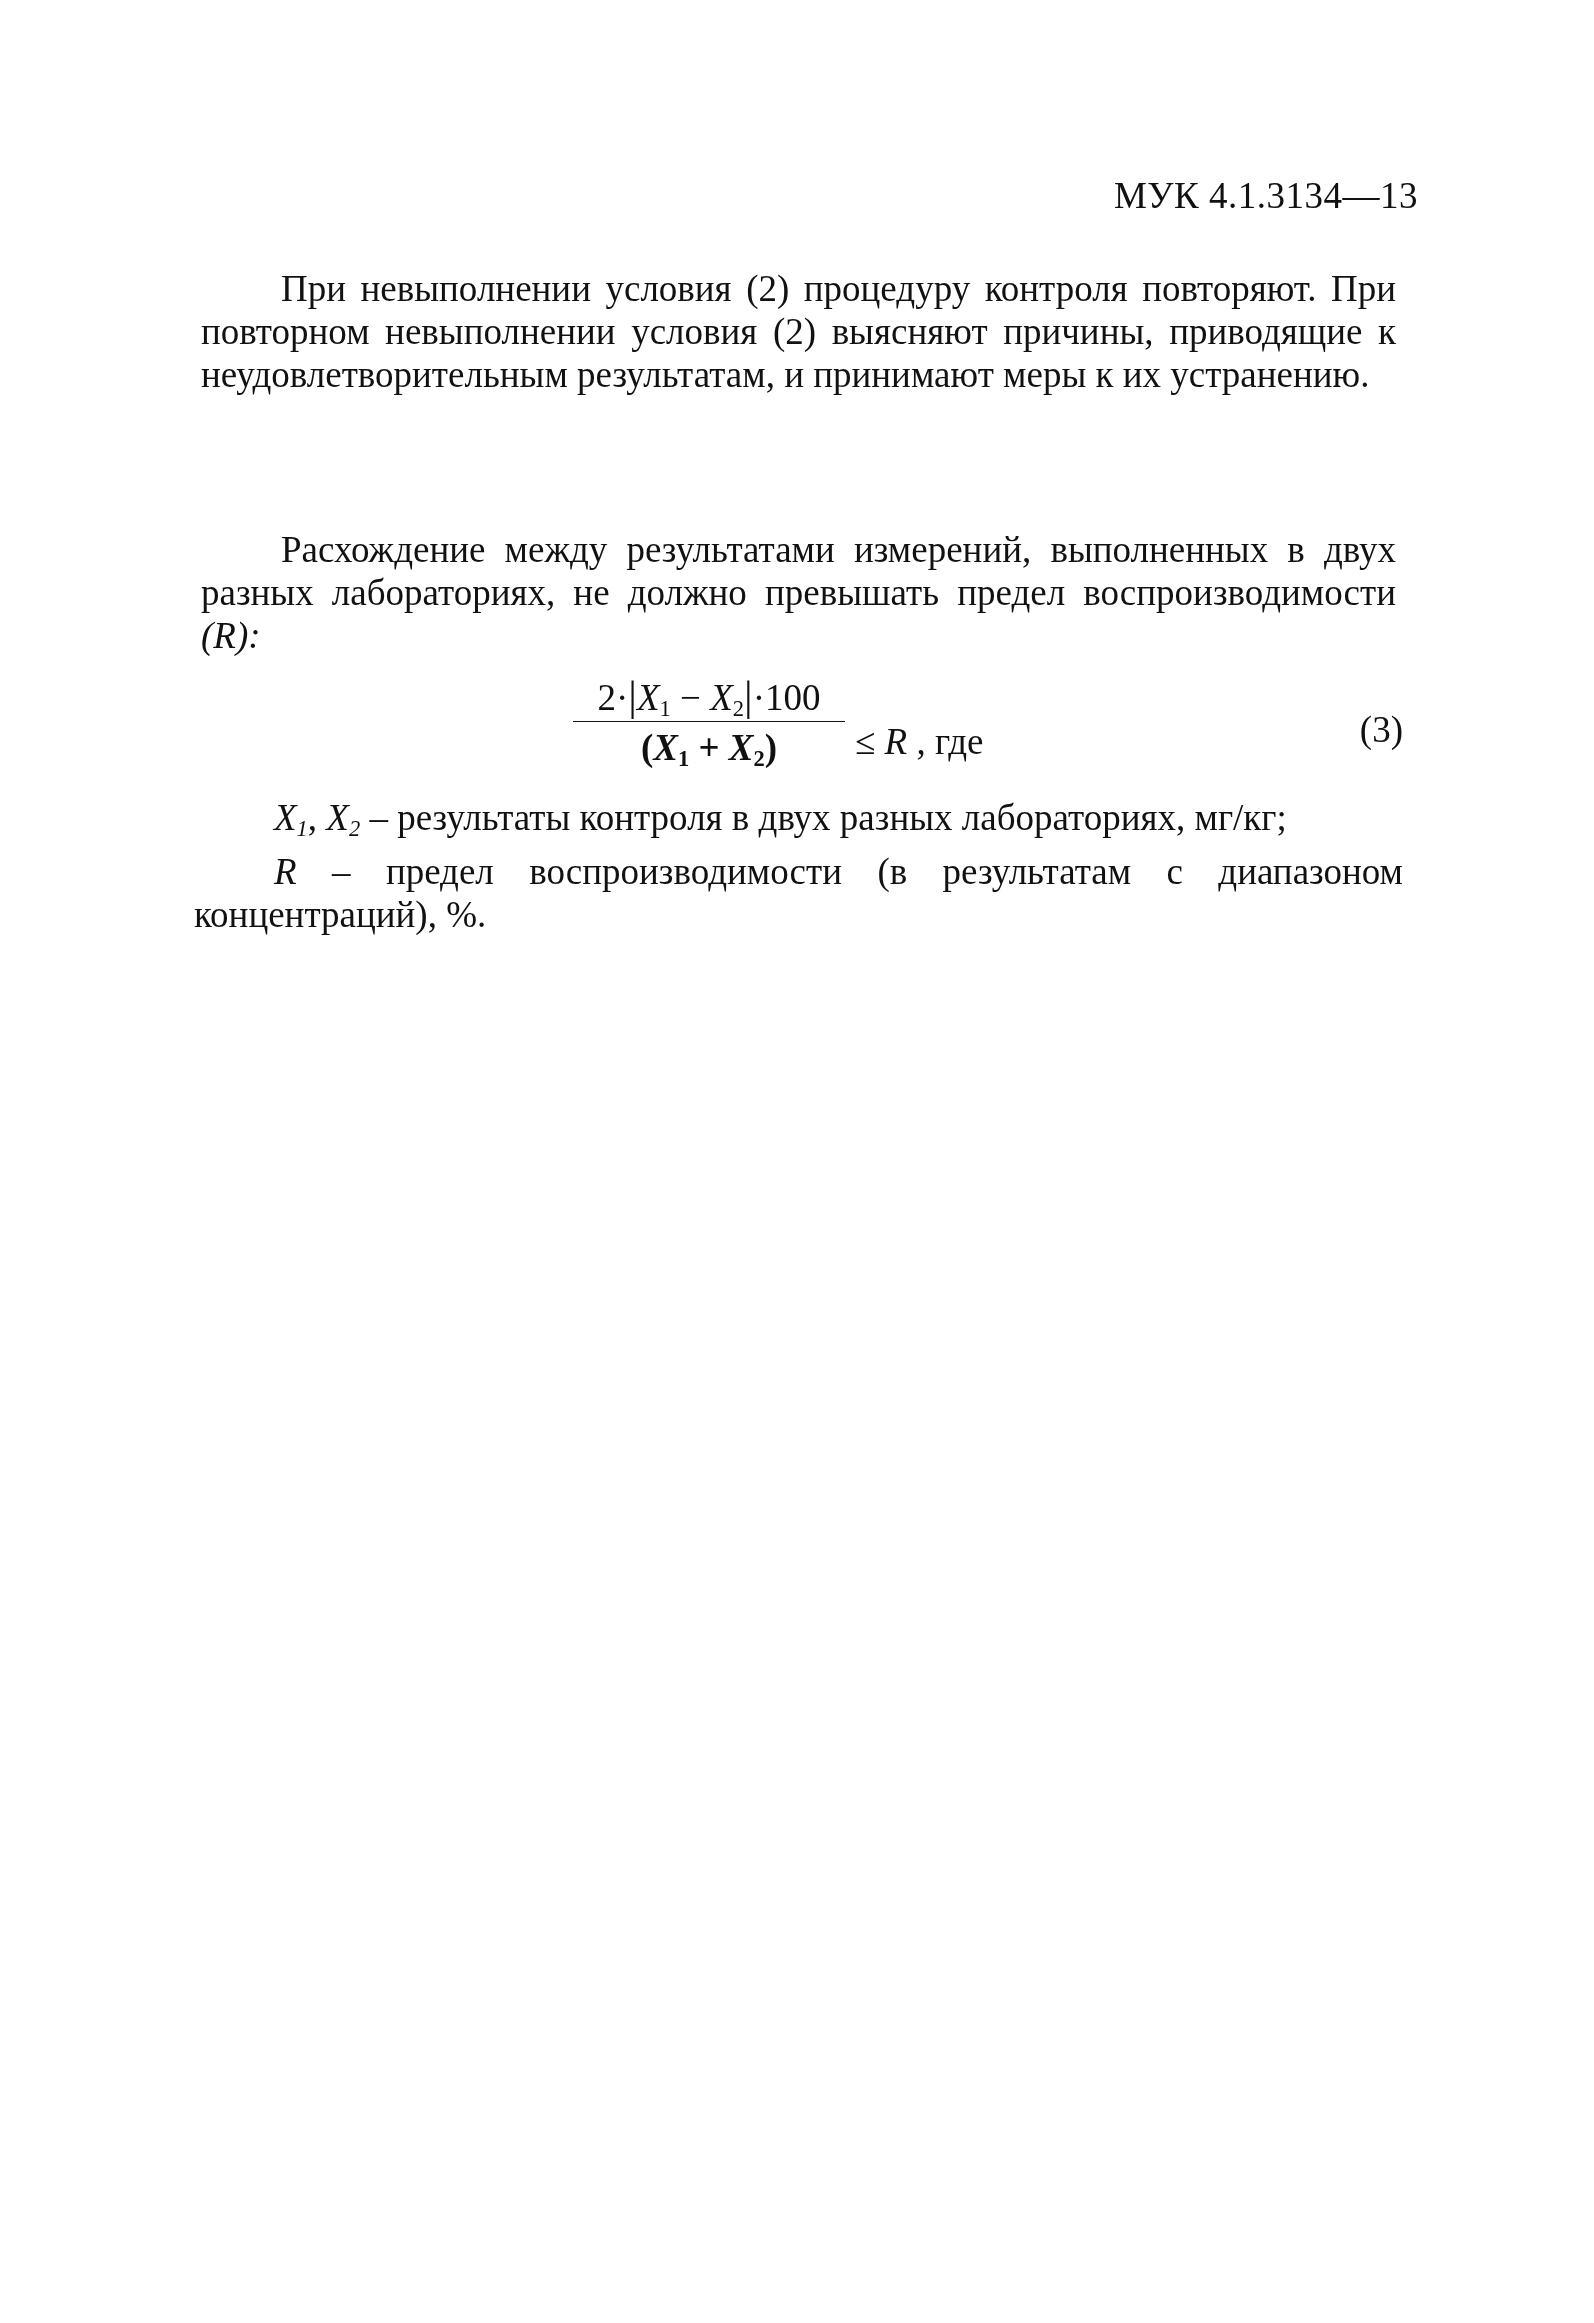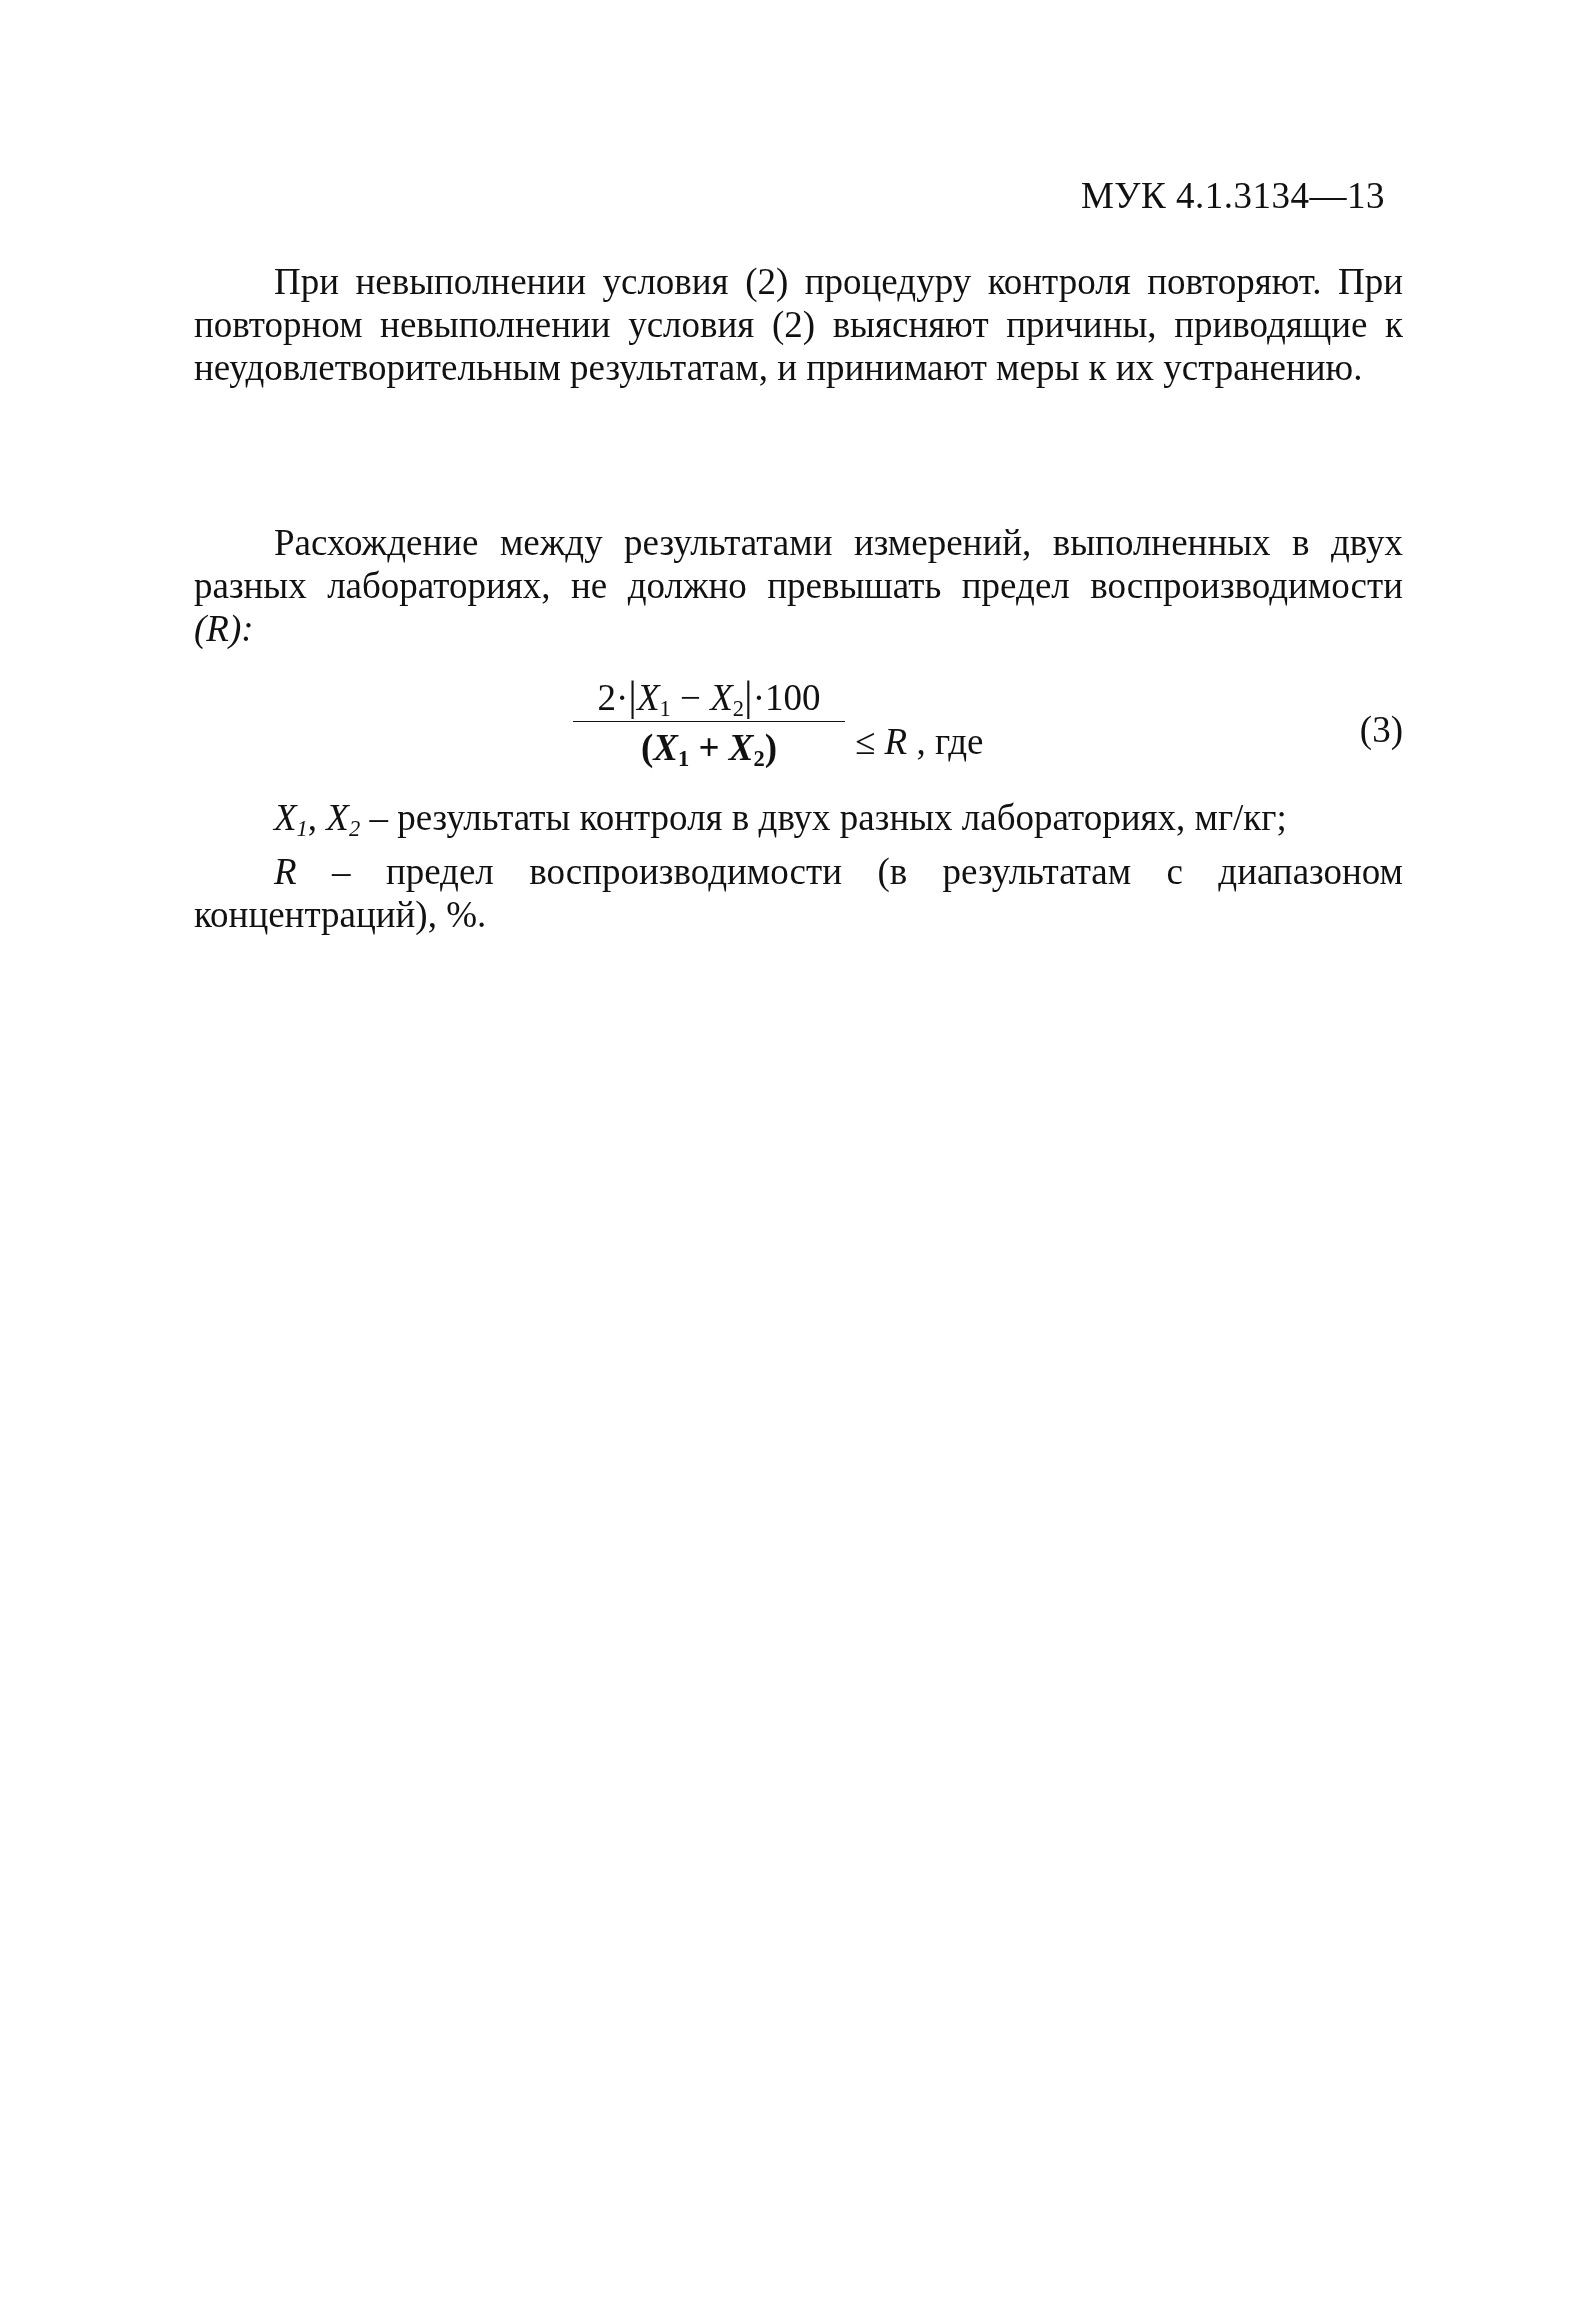--- a/index.html
+++ b/index.html
@@ -15,35 +15,35 @@
     font-family: "Liberation Serif", "DejaVu Serif", serif;
     color: #111111;
   }
   .page {
     position: absolute;
     left: 0; top: 0;
     width: 1595px; height: 2324px;
   }
   .header {
     position: absolute;
-    right: 210px;
+    right: 177px;
     top: 174px;
     font-size: 37px;
     letter-spacing: 0.5px;
   }
   .body-text {
     position: absolute;
     left: 194px;
     width: 1209px;
     font-size: 37px;
     line-height: 43px;
     text-align: justify;
   }
   .para {
-    margin: 0;
+    margin: 7px;
     text-indent: 80px;
   }
   .p1 { top: 260px; }
   .p2 { top: 433px; }
   .p3 { top: 521px; }
   .formula-row {
     position: absolute;
     left: 194px;
     top: 665px;
     width: 1209px;

